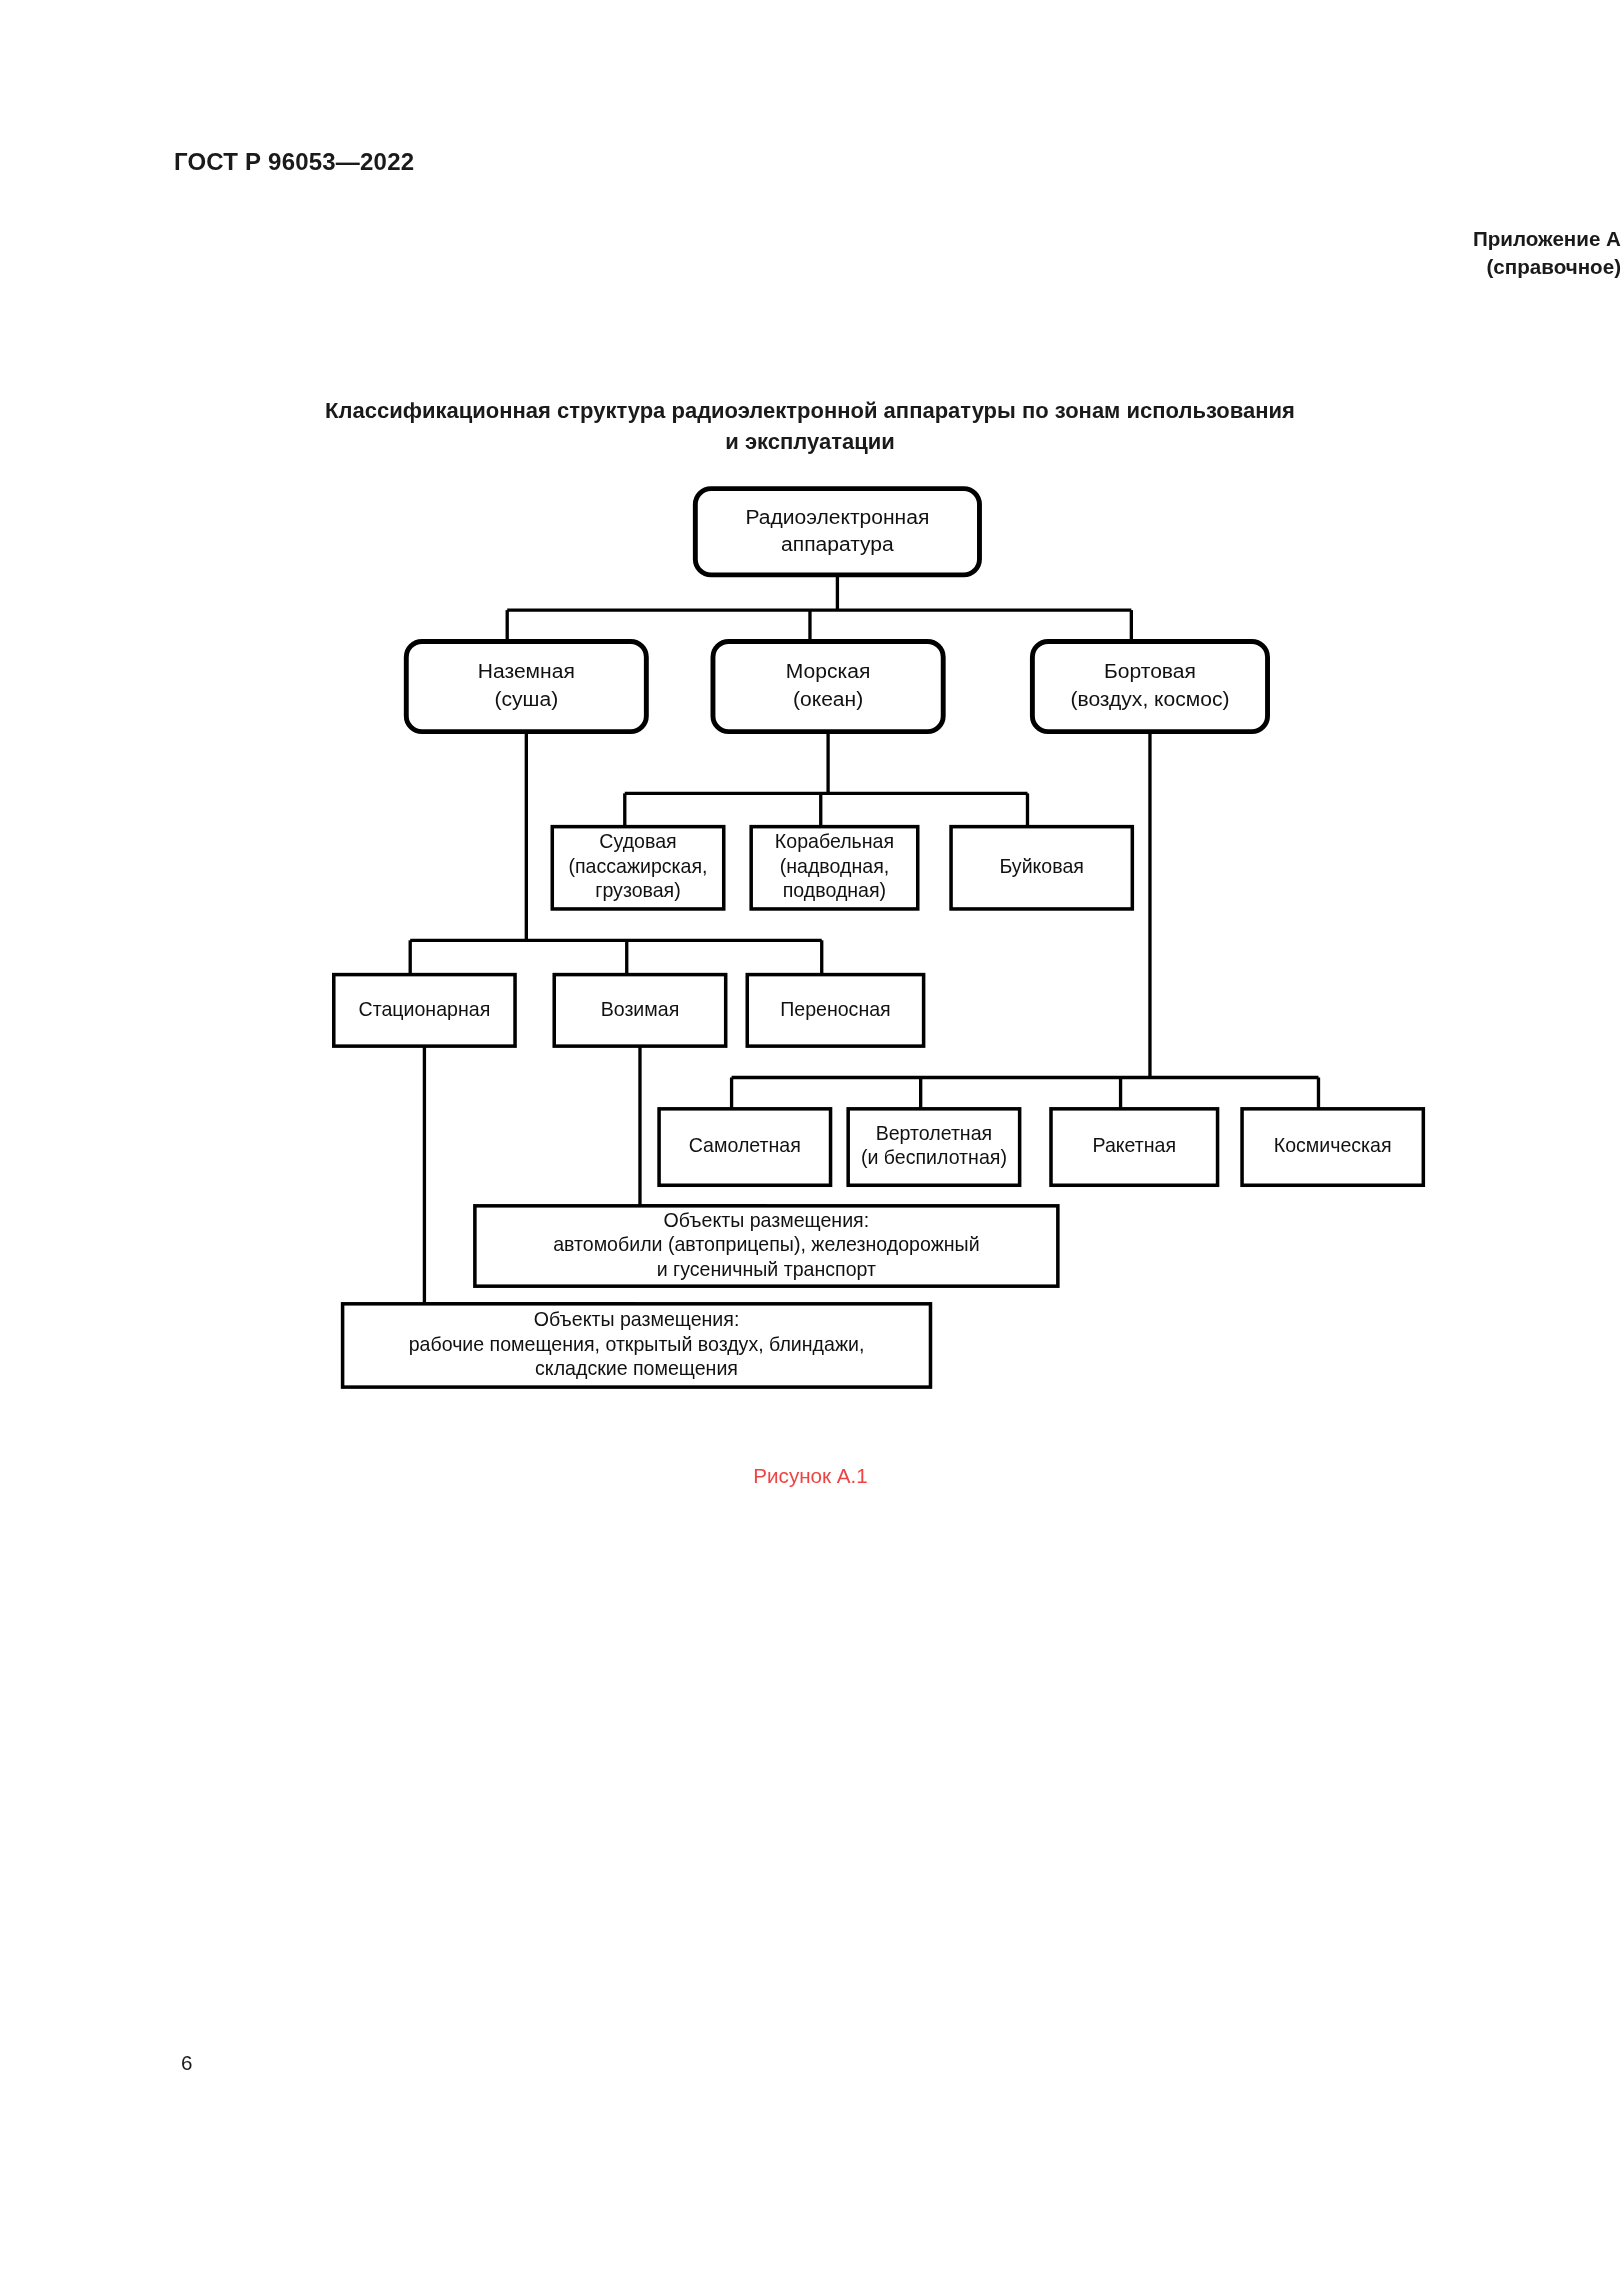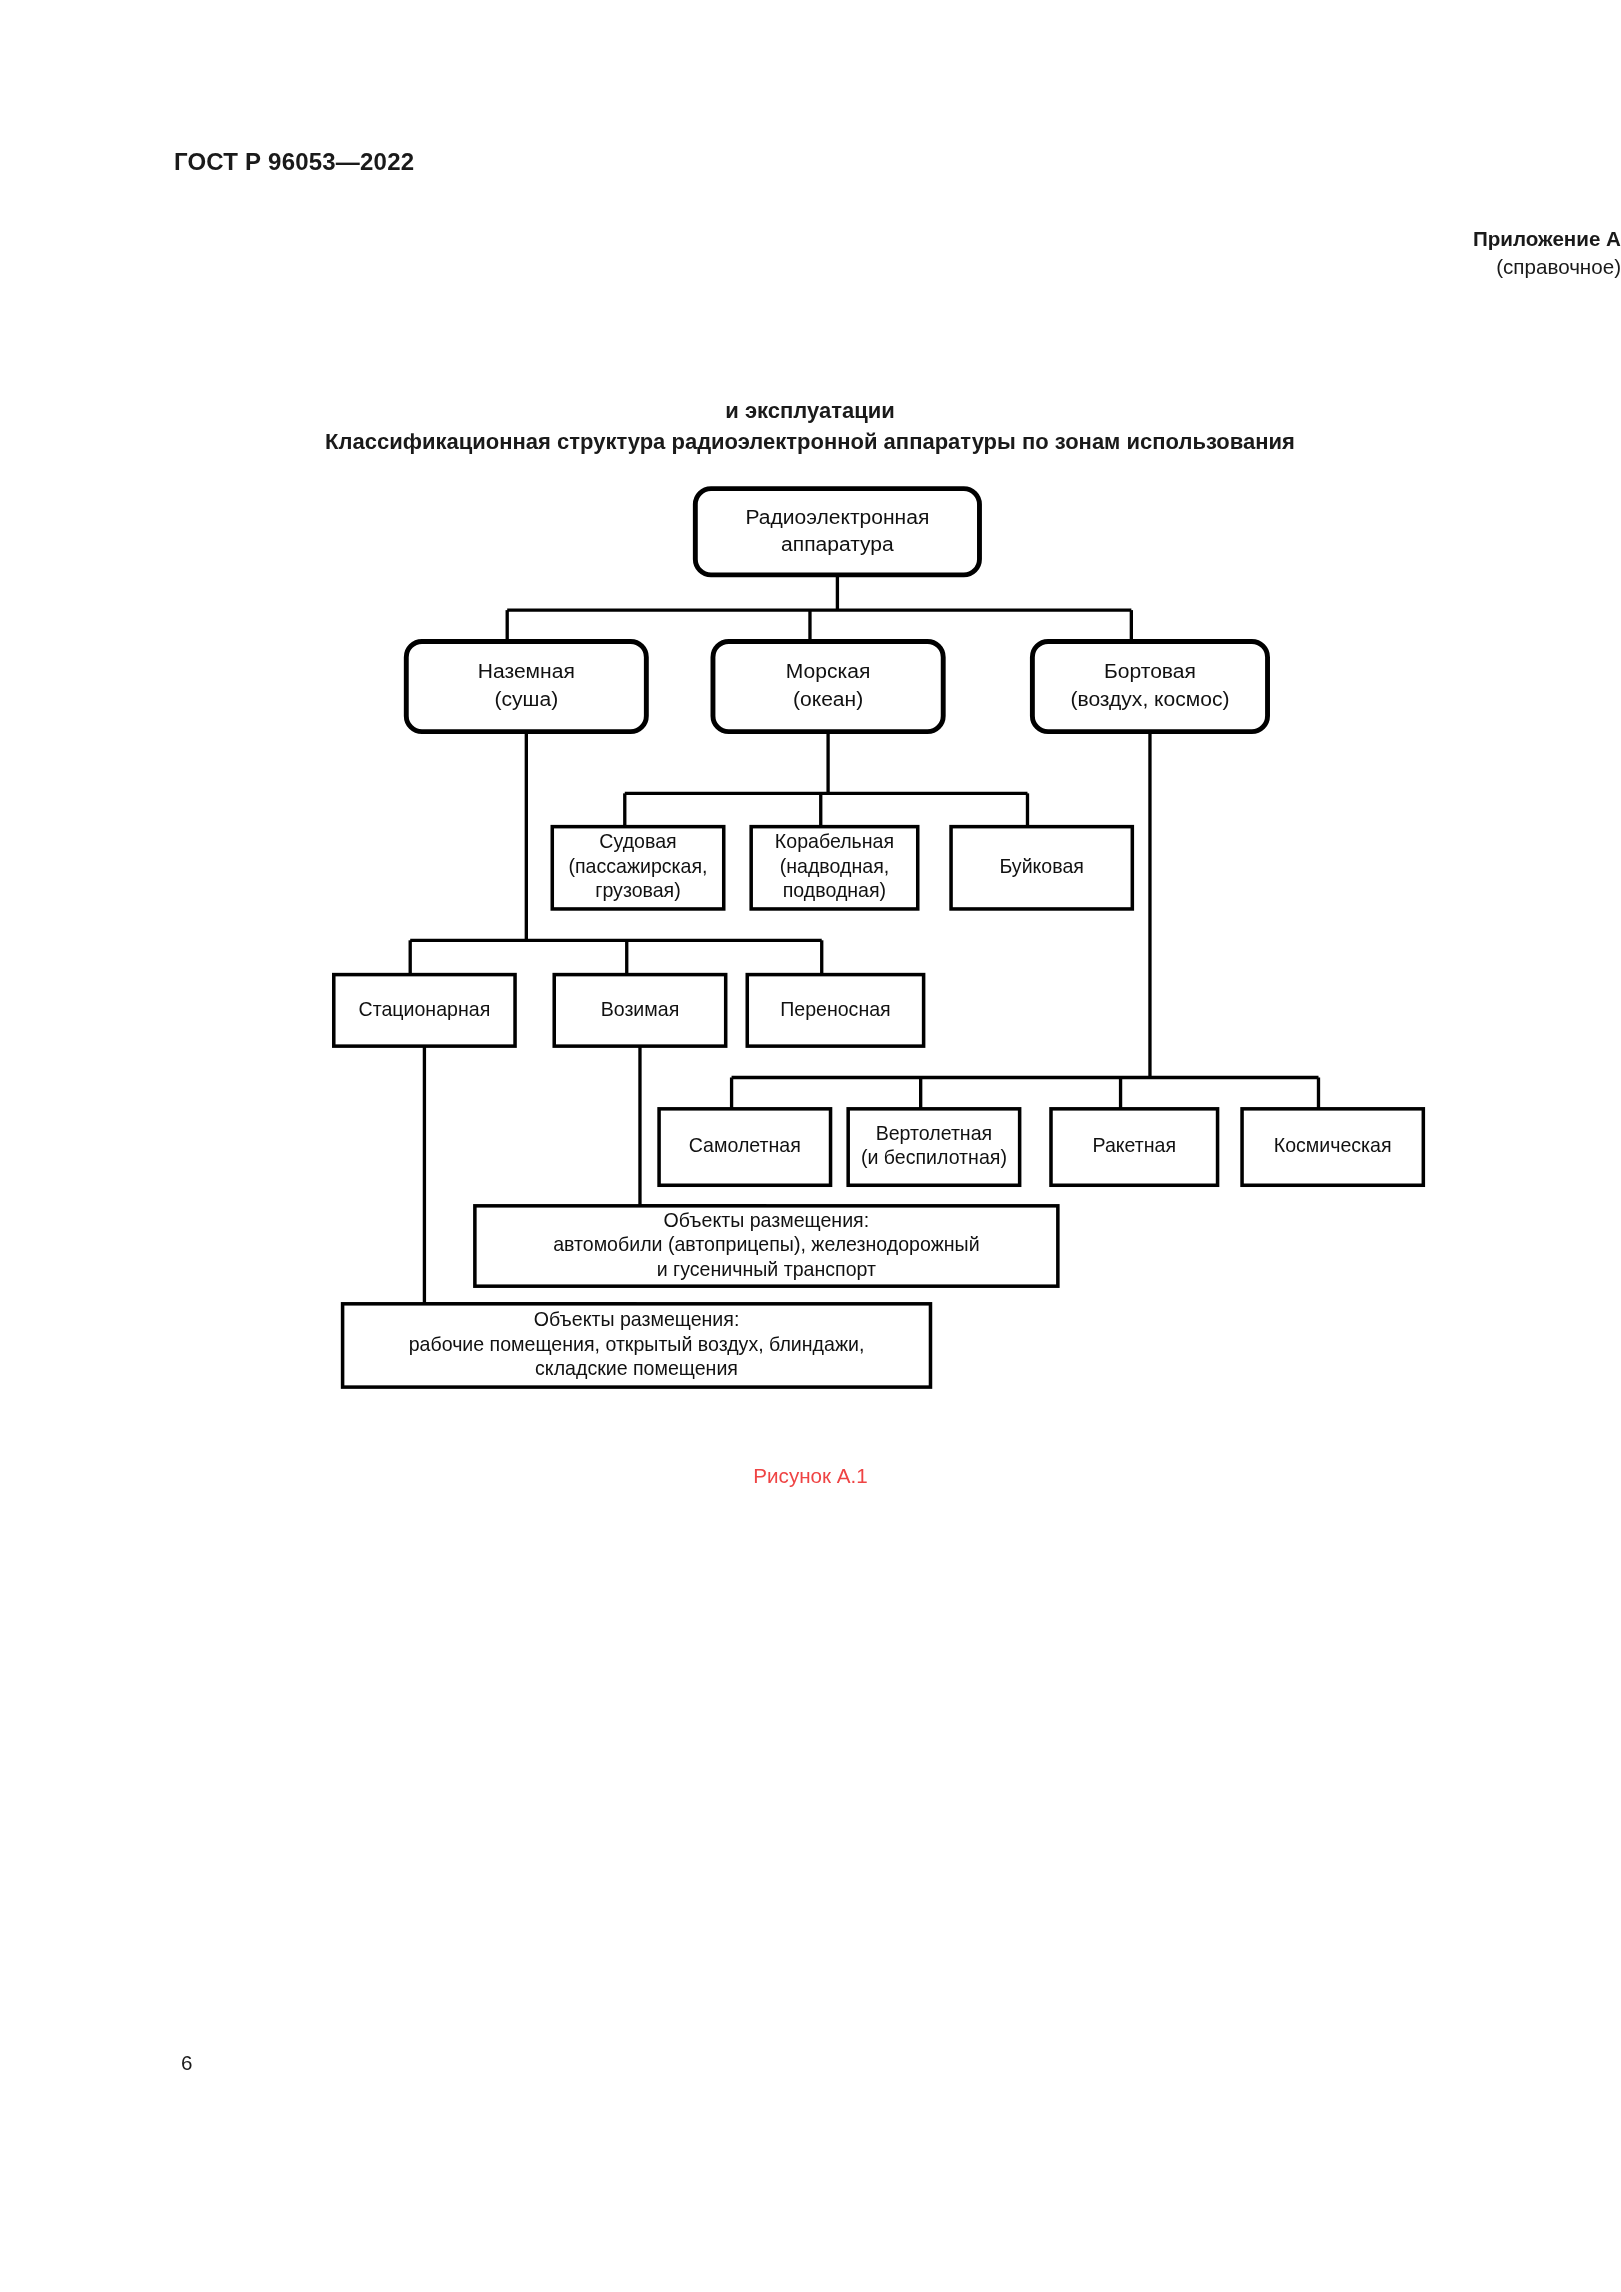--- a/index.html
+++ b/index.html
@@ -32,21 +32,21 @@
   .annex-block {
     position: absolute;
     left: 0;
     right: 0;
     top: 225px;
     text-align: right;
     font-size: 20.6px;
     font-weight: bold;
     line-height: 1.38;
   }
-  .annex-block .line2 { font-weight: normal; }
+  .annex-block .line2 { font-weight: bold; }
   .fig-title {
     position: absolute;
     left: 222px;
     width: 1176px;
     top: 395px;
     text-align: center;
     font-size: 22px;
     font-weight: bold;
     line-height: 1.42;
   }
@@ -112,22 +112,22 @@
 <div class="page">
 
   <div class="doc-header">ГОСТ Р 96053—2022</div>
 
   <div class="annex-block">
     <div>Приложение А</div>
     <div class="line2">(справочное)</div>
   </div>
 
   <div class="fig-title">
+    <div>Классификационная структура радиоэлектронной аппаратуры по зонам использования</div>
     <div>и  эксплуатации</div>
-    <div>Классификационная структура радиоэлектронной аппаратуры по зонам использования</div>
   </div>
 
   <div class="chart-host">
     <svg id="diagram-svg" viewBox="0 0 1654 1040" xmlns="http://www.w3.org/2000/svg">
       <g id="edge-layer">
           <path d="M 832 107 L 832 143" class="conn"></path>
           <path d="M 495 143 L 1132 143" class="conn"></path>
           <path d="M 495 143 L 495 175" class="conn"></path>
           <path d="M 804 143 L 804 175" class="conn"></path>
           <path d="M 1132 143 L 1132 175" class="conn"></path>

